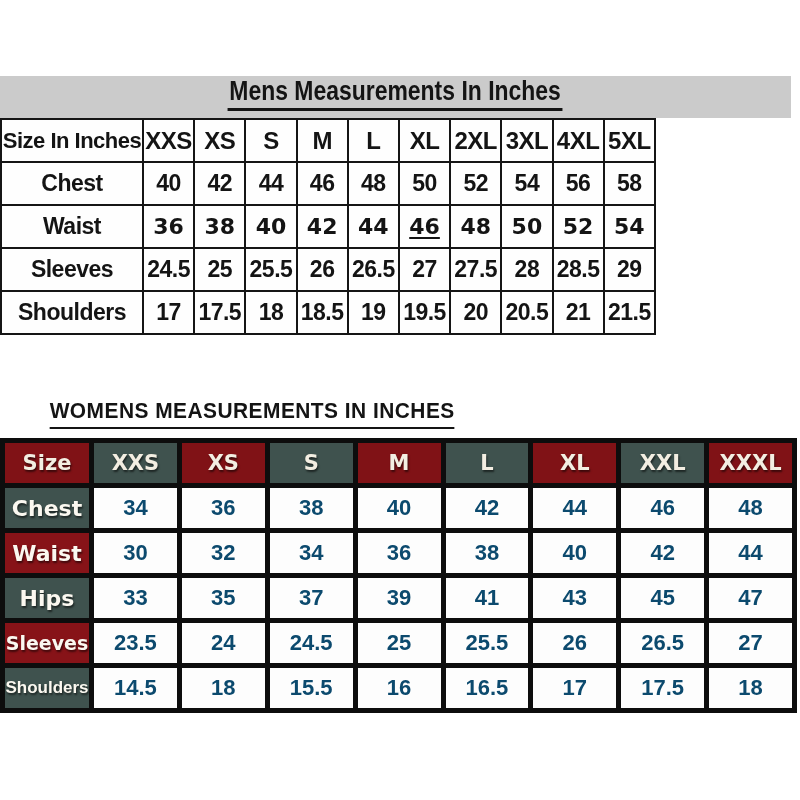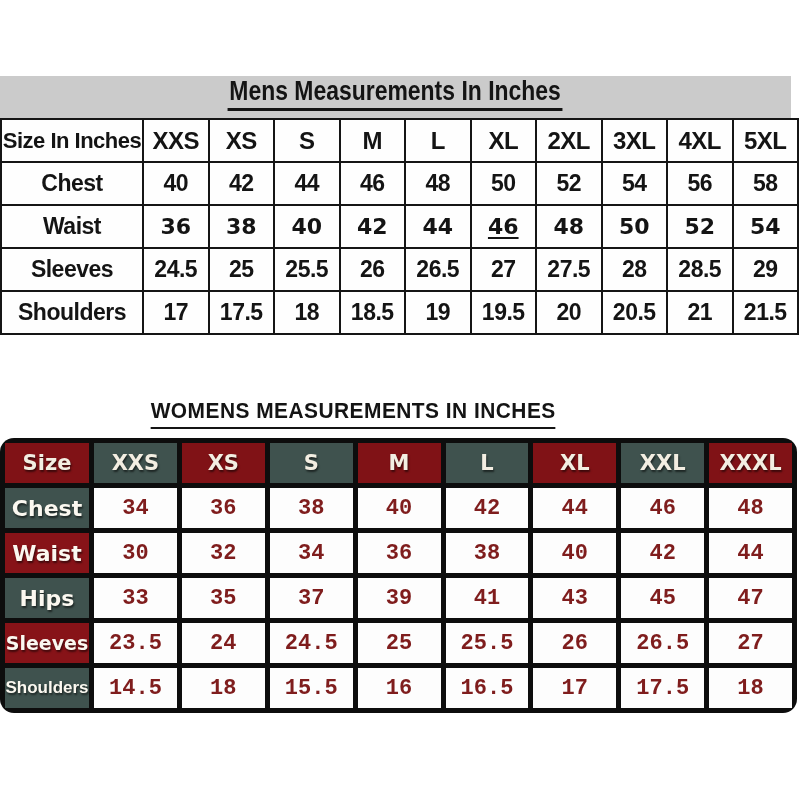--- a/index.html
+++ b/index.html
@@ -33,21 +33,21 @@
     display: inline-block;
     font-size: 27px;
     font-weight: bold;
     color: #141414;
     transform: scaleX(0.85);
     border-bottom: 3px solid #141414;
     padding: 0 2px 1px 2px;
     white-space: nowrap;
   }
   #mens-table {
-    width: 799px;
+    width: 656px;
     border-collapse: collapse;
     table-layout: fixed;
   }
   #mens-table th, #mens-table td {
     border: 2px solid #151515;
     height: 41px;
     padding: 0;
     text-align: center;
     vertical-align: middle;
     background: #fefefe;
@@ -74,22 +74,21 @@
     text-decoration-thickness: 2px;
     text-underline-offset: 3px;
   }
 
   
   .womens-title-wrap {
     position: absolute;
     top: 398px;
     left: 0;
     width: 680px;
-    text-align: center;
-    padding-left: 26px;
+    padding-left: 39px;
     box-sizing: border-box;
   }
   .womens-title {
     display: inline-block;
     font-size: 22px;
     font-weight: bold;
     color: #141414;
     letter-spacing: 0.5px;
     transform: scaleX(0.95);
     border-bottom: 2px solid #141414;
@@ -98,21 +97,20 @@
   }
   #womens-table {
     position: absolute;
     top: 438px;
     left: 0;
     width: 797px;
     border-collapse: separate;
     border-spacing: 5px;
     background: #0d0d0d;
     table-layout: fixed;
-    border-radius: 14px;
   }
   #womens-table th, #womens-table td {
     height: 40px;
     padding: 0;
     text-align: center;
     vertical-align: middle;
     overflow: hidden;
     white-space: nowrap;
   }
   #womens-table tr > *:first-child { width: 84px; }
@@ -134,22 +132,22 @@
   }
   #womens-table tbody tr:nth-child(odd)  th { background: #3f524e; }
   #womens-table tbody tr:nth-child(even) th { background: #871318; }
   #womens-table tbody tr:nth-child(4) th { font-size: 19px; }
   #womens-table tbody tr:nth-child(5) th {
     font-size: 17px;
     font-family: "Liberation Sans", sans-serif;
   }
   #womens-table tbody td {
     background: #fdfdfd;
-    color: #7f1d1d;
-    font-family: Liberation Mono, monospace;
+    color: #0c4a6e;
+    font-family: Liberation Sans, sans-serif;
     font-weight: bold;
     font-size: 22px;
   }
 </style>
 </head>
 <body>
 
 <div class="mens-section">
   <div class="mens-title-band">
     <span class="mens-title">Mens Measurements In Inches</span>

